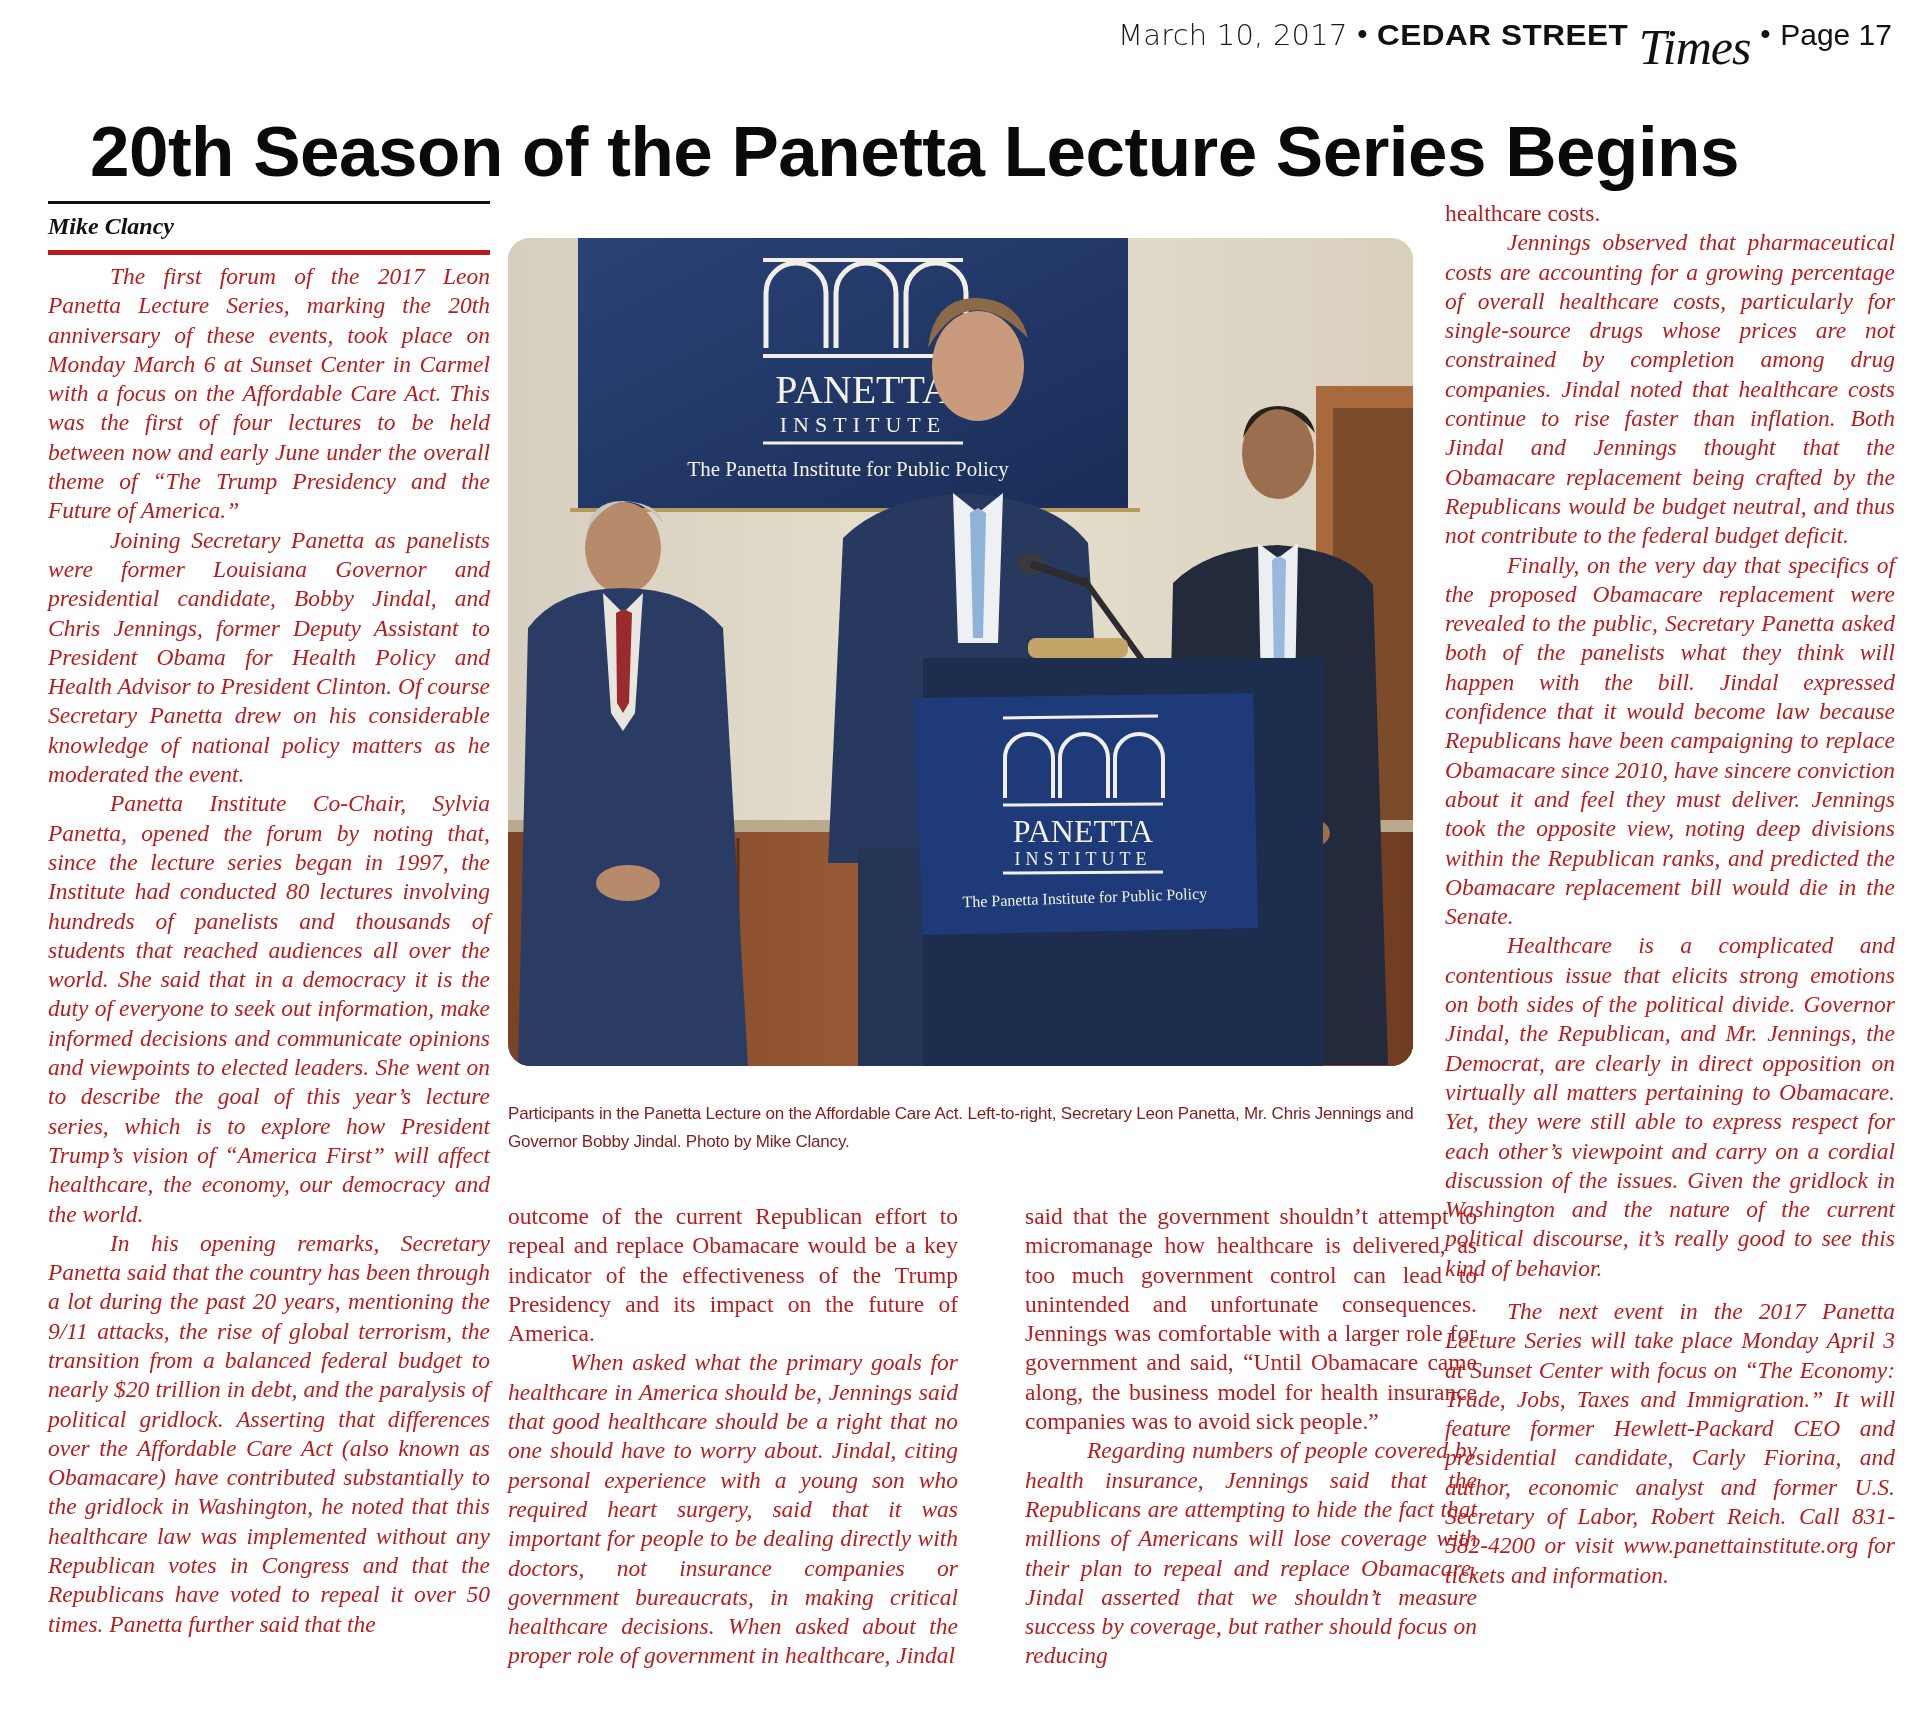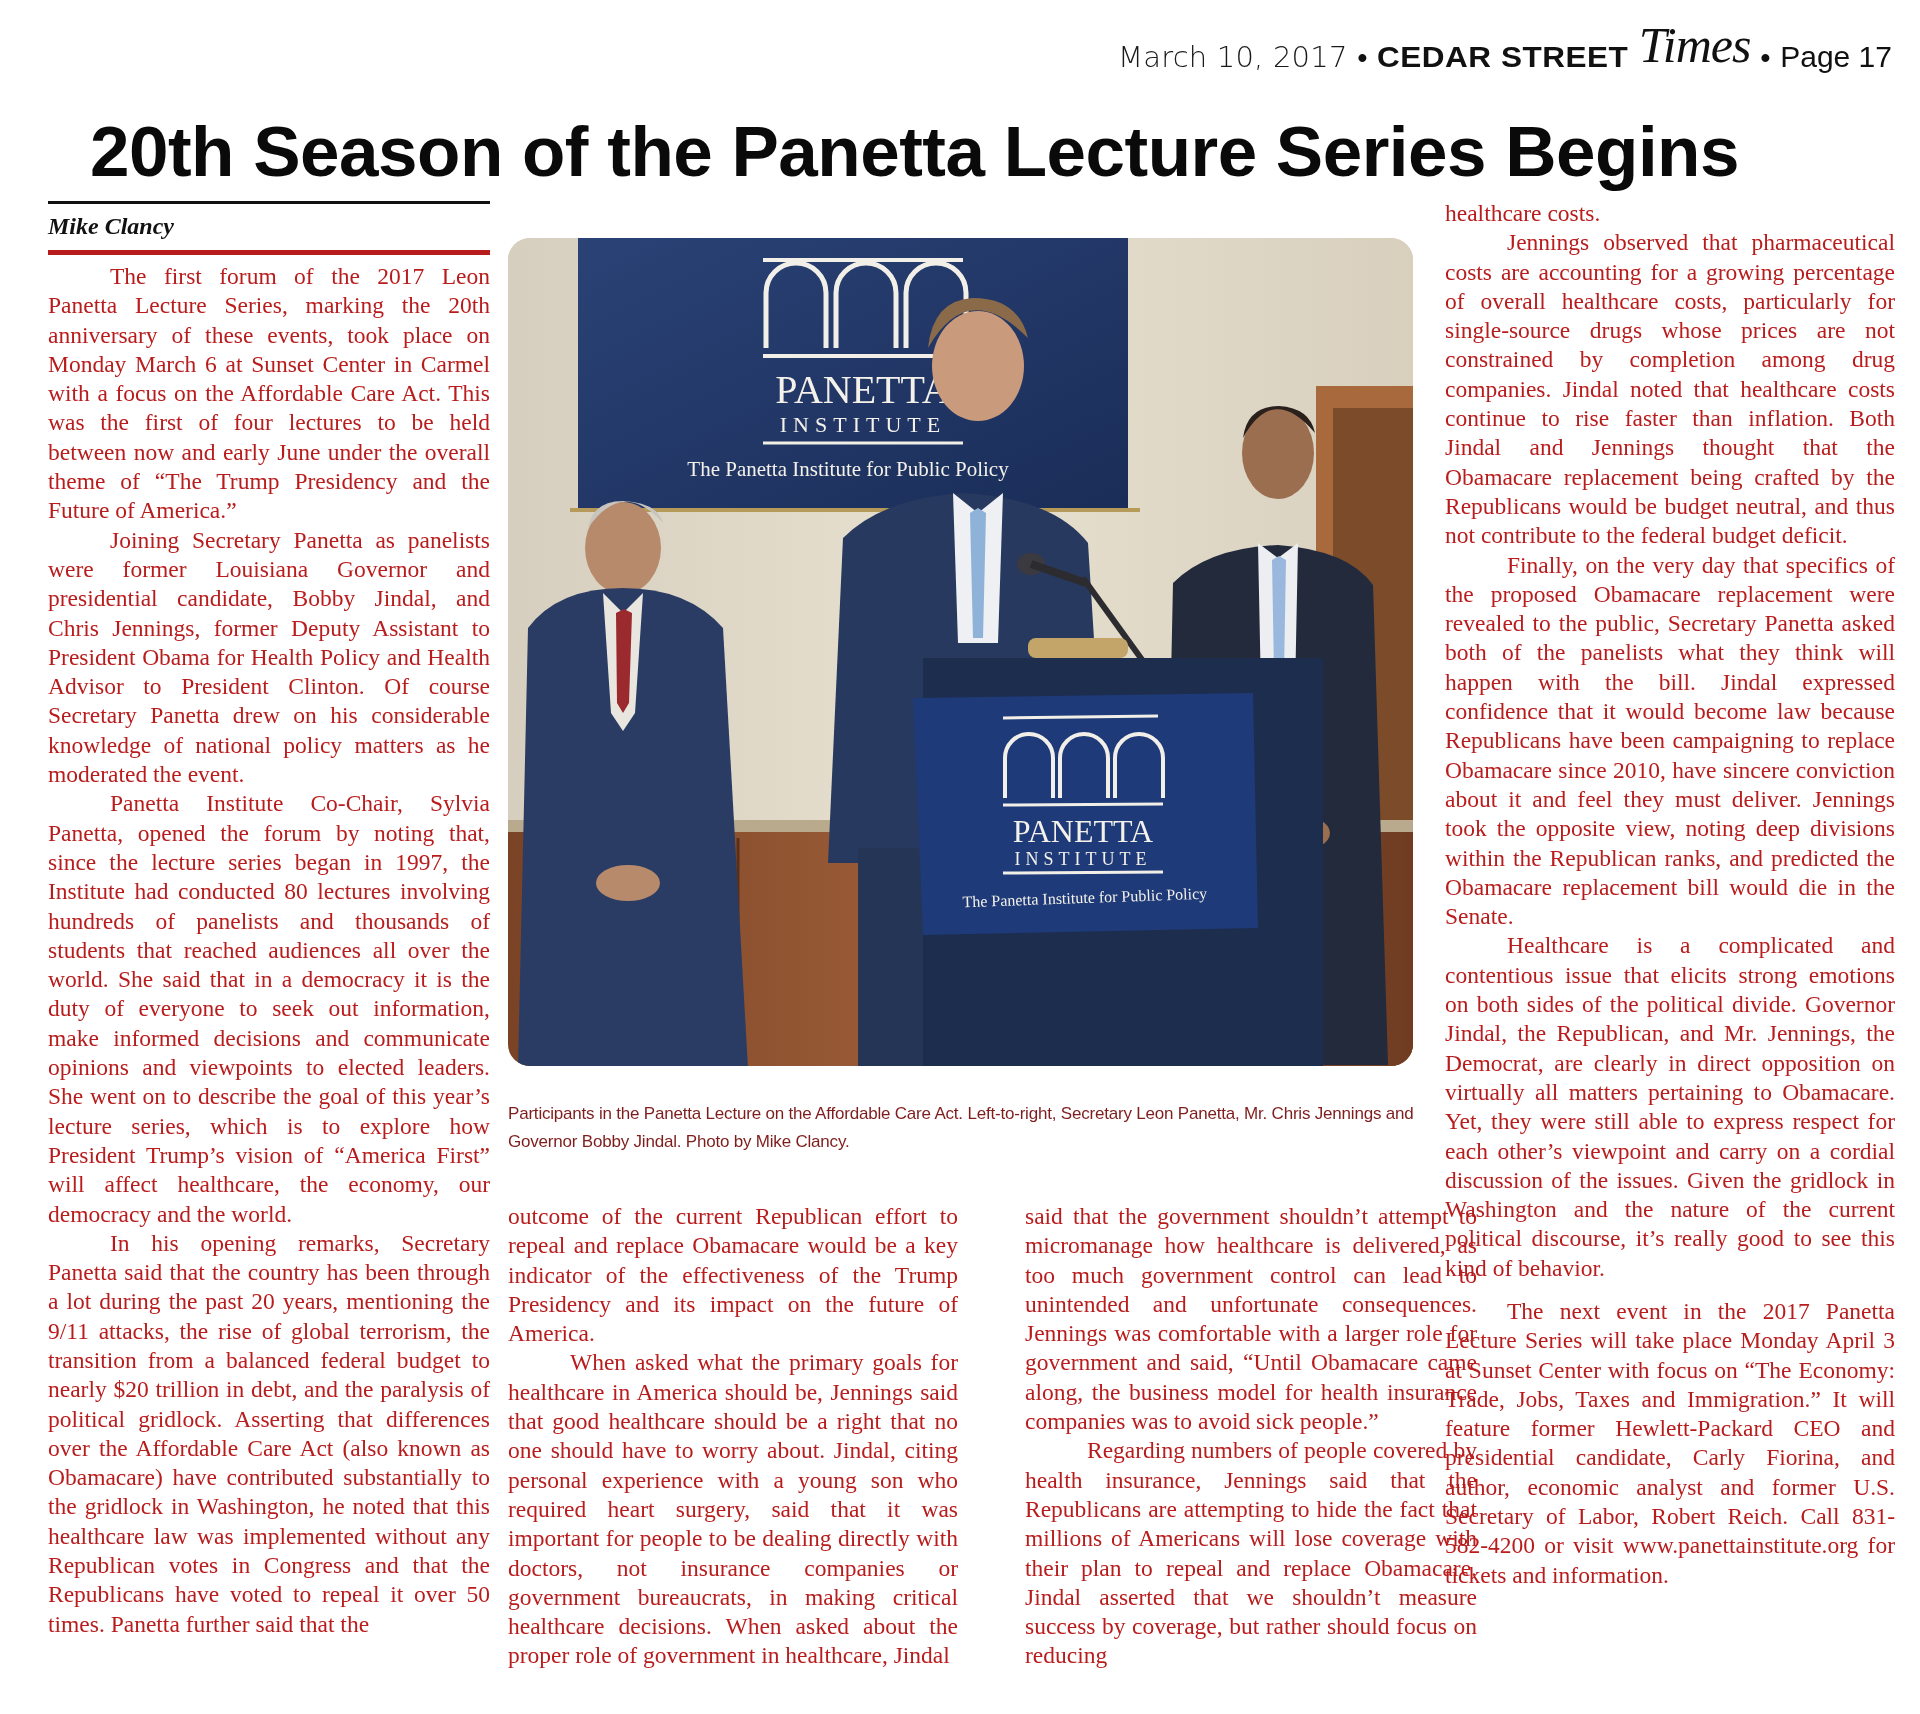--- a/index.html
+++ b/index.html
@@ -1,28 +1,28 @@
 <!DOCTYPE html>
 <html><head>
 <meta charset="utf-8">
 <style>
   html, body { margin: 0; padding: 0; background: #ffffff; }
   body { width: 1920px; height: 1714px; position: relative; overflow: hidden; color: #111; }
-  .masthead { position: absolute; top: 18px; right: 28px; height: 56px; display: flex; align-items: flex-end; white-space: nowrap; }
+  .masthead { position: absolute; top: 18px; right: 28px; height: 56px; display: flex; align-items: flex-start; white-space: nowrap; }
   .mh-date { font-family: "DejaVu Sans", sans-serif; font-size: 29px; font-weight: 300; letter-spacing: 0.2px; color: #1a1a1a; }
   .mh-bullet { font-family: "Liberation Sans", sans-serif; font-size: 28px; font-weight: bold; margin: 0 10px; }
   .mh-paper { font-family: "Liberation Sans", sans-serif; font-size: 30px; font-weight: bold; letter-spacing: 0.5px; transform: scaleX(1.05); transform-origin: left; }
   .mh-times { font-family: "Liberation Serif", serif; font-style: italic; font-size: 50px; margin-left: 22px; letter-spacing: -1px; }
   .mh-page { font-family: "Liberation Sans", sans-serif; font-size: 30px; }
 
   .headline { position: absolute; left: 90px; top: 92px; width: 1800px; font-family: "Liberation Sans", sans-serif; font-weight: bold; font-size: 71px; line-height: 80px; white-space: nowrap; letter-spacing: -0.5px; color: #0a0a0a; margin-top: 20px; }
 
   .col { position: absolute; font-family: "Liberation Serif", serif; font-size: 23.5px; line-height: 29.3px; text-align: justify; hyphens: auto; color: #b91c1c; }
   .col p { margin: 0; text-indent: 0; }
-  .col p.indent { text-indent: 62px; }
+  .col p.indent { text-indent: 62px; font-style: italic; }
   .col1 { left: 48px; top: 262px; width: 442px; }
   .colA { left: 508px; top: 1202px; width: 450px; }
   .colB { left: 977px; top: 1202px; width: 452px; margin-left: 48px; }
   .colR { left: 1445px; top: 199px; width: 450px; }
 
   .byline { position: absolute; left: 48px; top: 201px; width: 442px; height: 54px; border-top: 3px solid #111; border-bottom: 5px solid #b91c1c; box-sizing: border-box; }
   .byline span { position: absolute; left: 0; top: 9px; font-family: "Liberation Serif", serif; font-style: italic; font-weight: bold; font-size: 24px; }
 
   .photo { position: absolute; left: 508px; top: 238px; width: 905px; height: 828px; overflow: hidden; background: #d9d2c4; border-radius: 22px; }
   .photo svg { display: block; }

